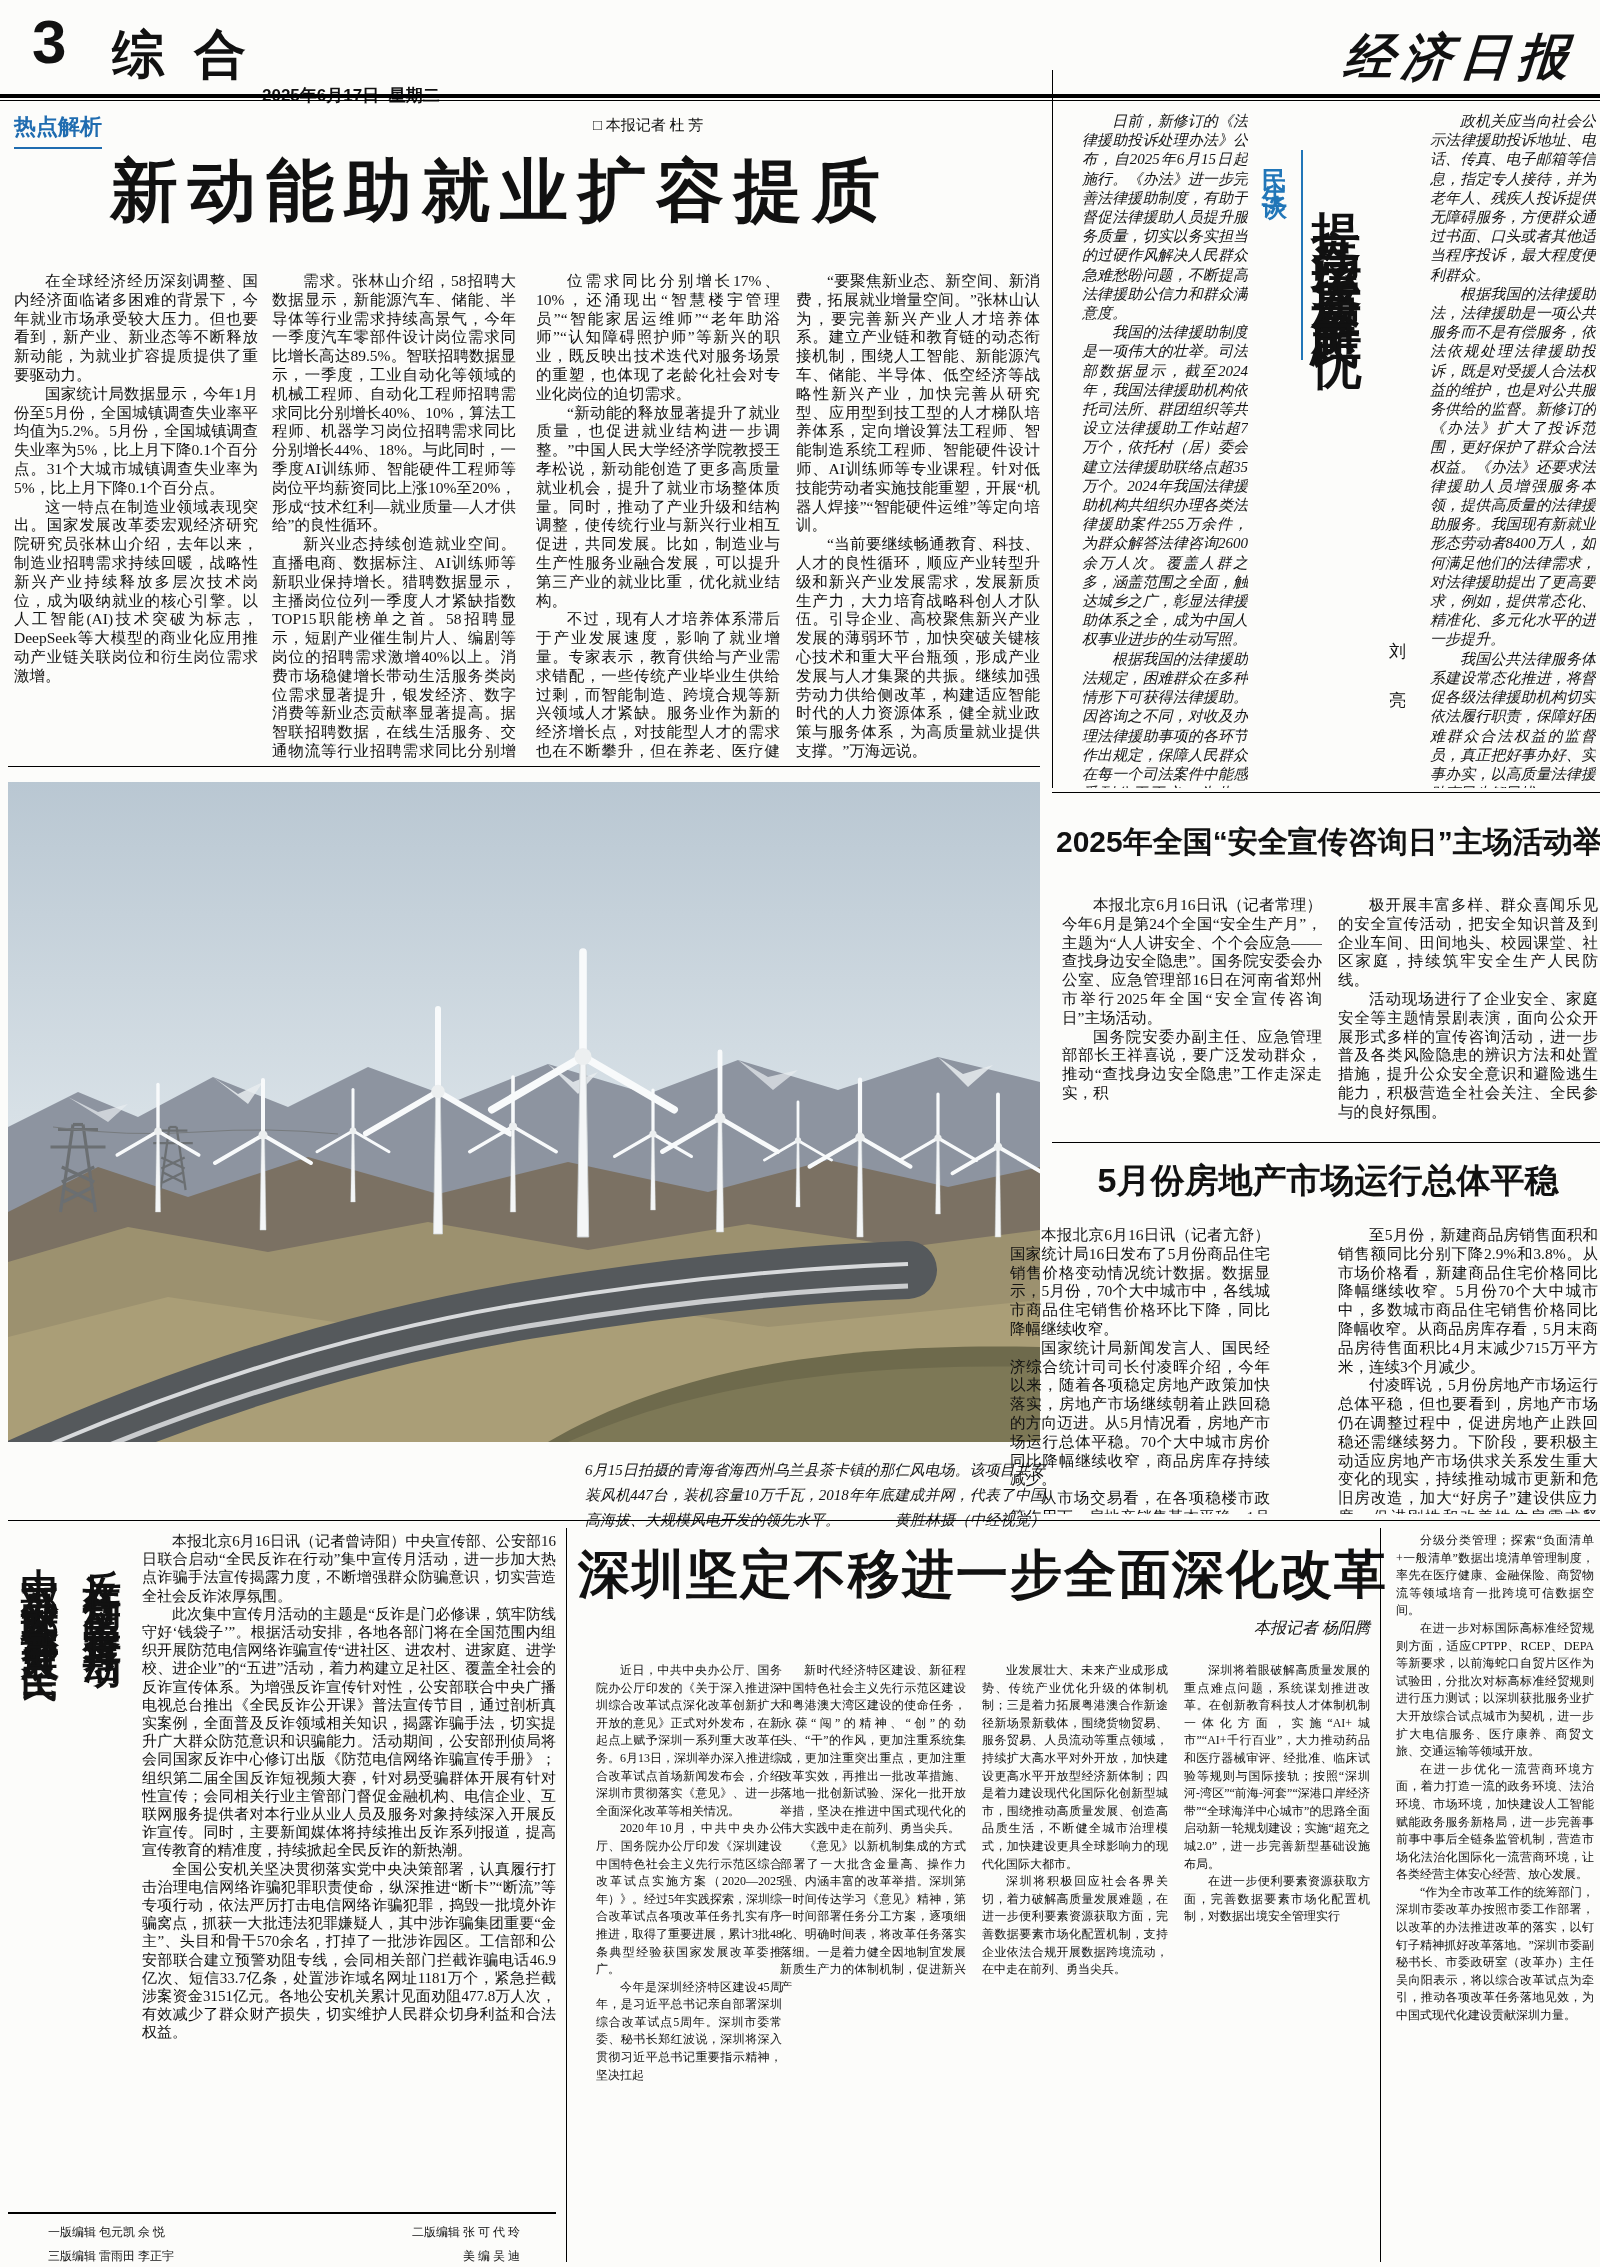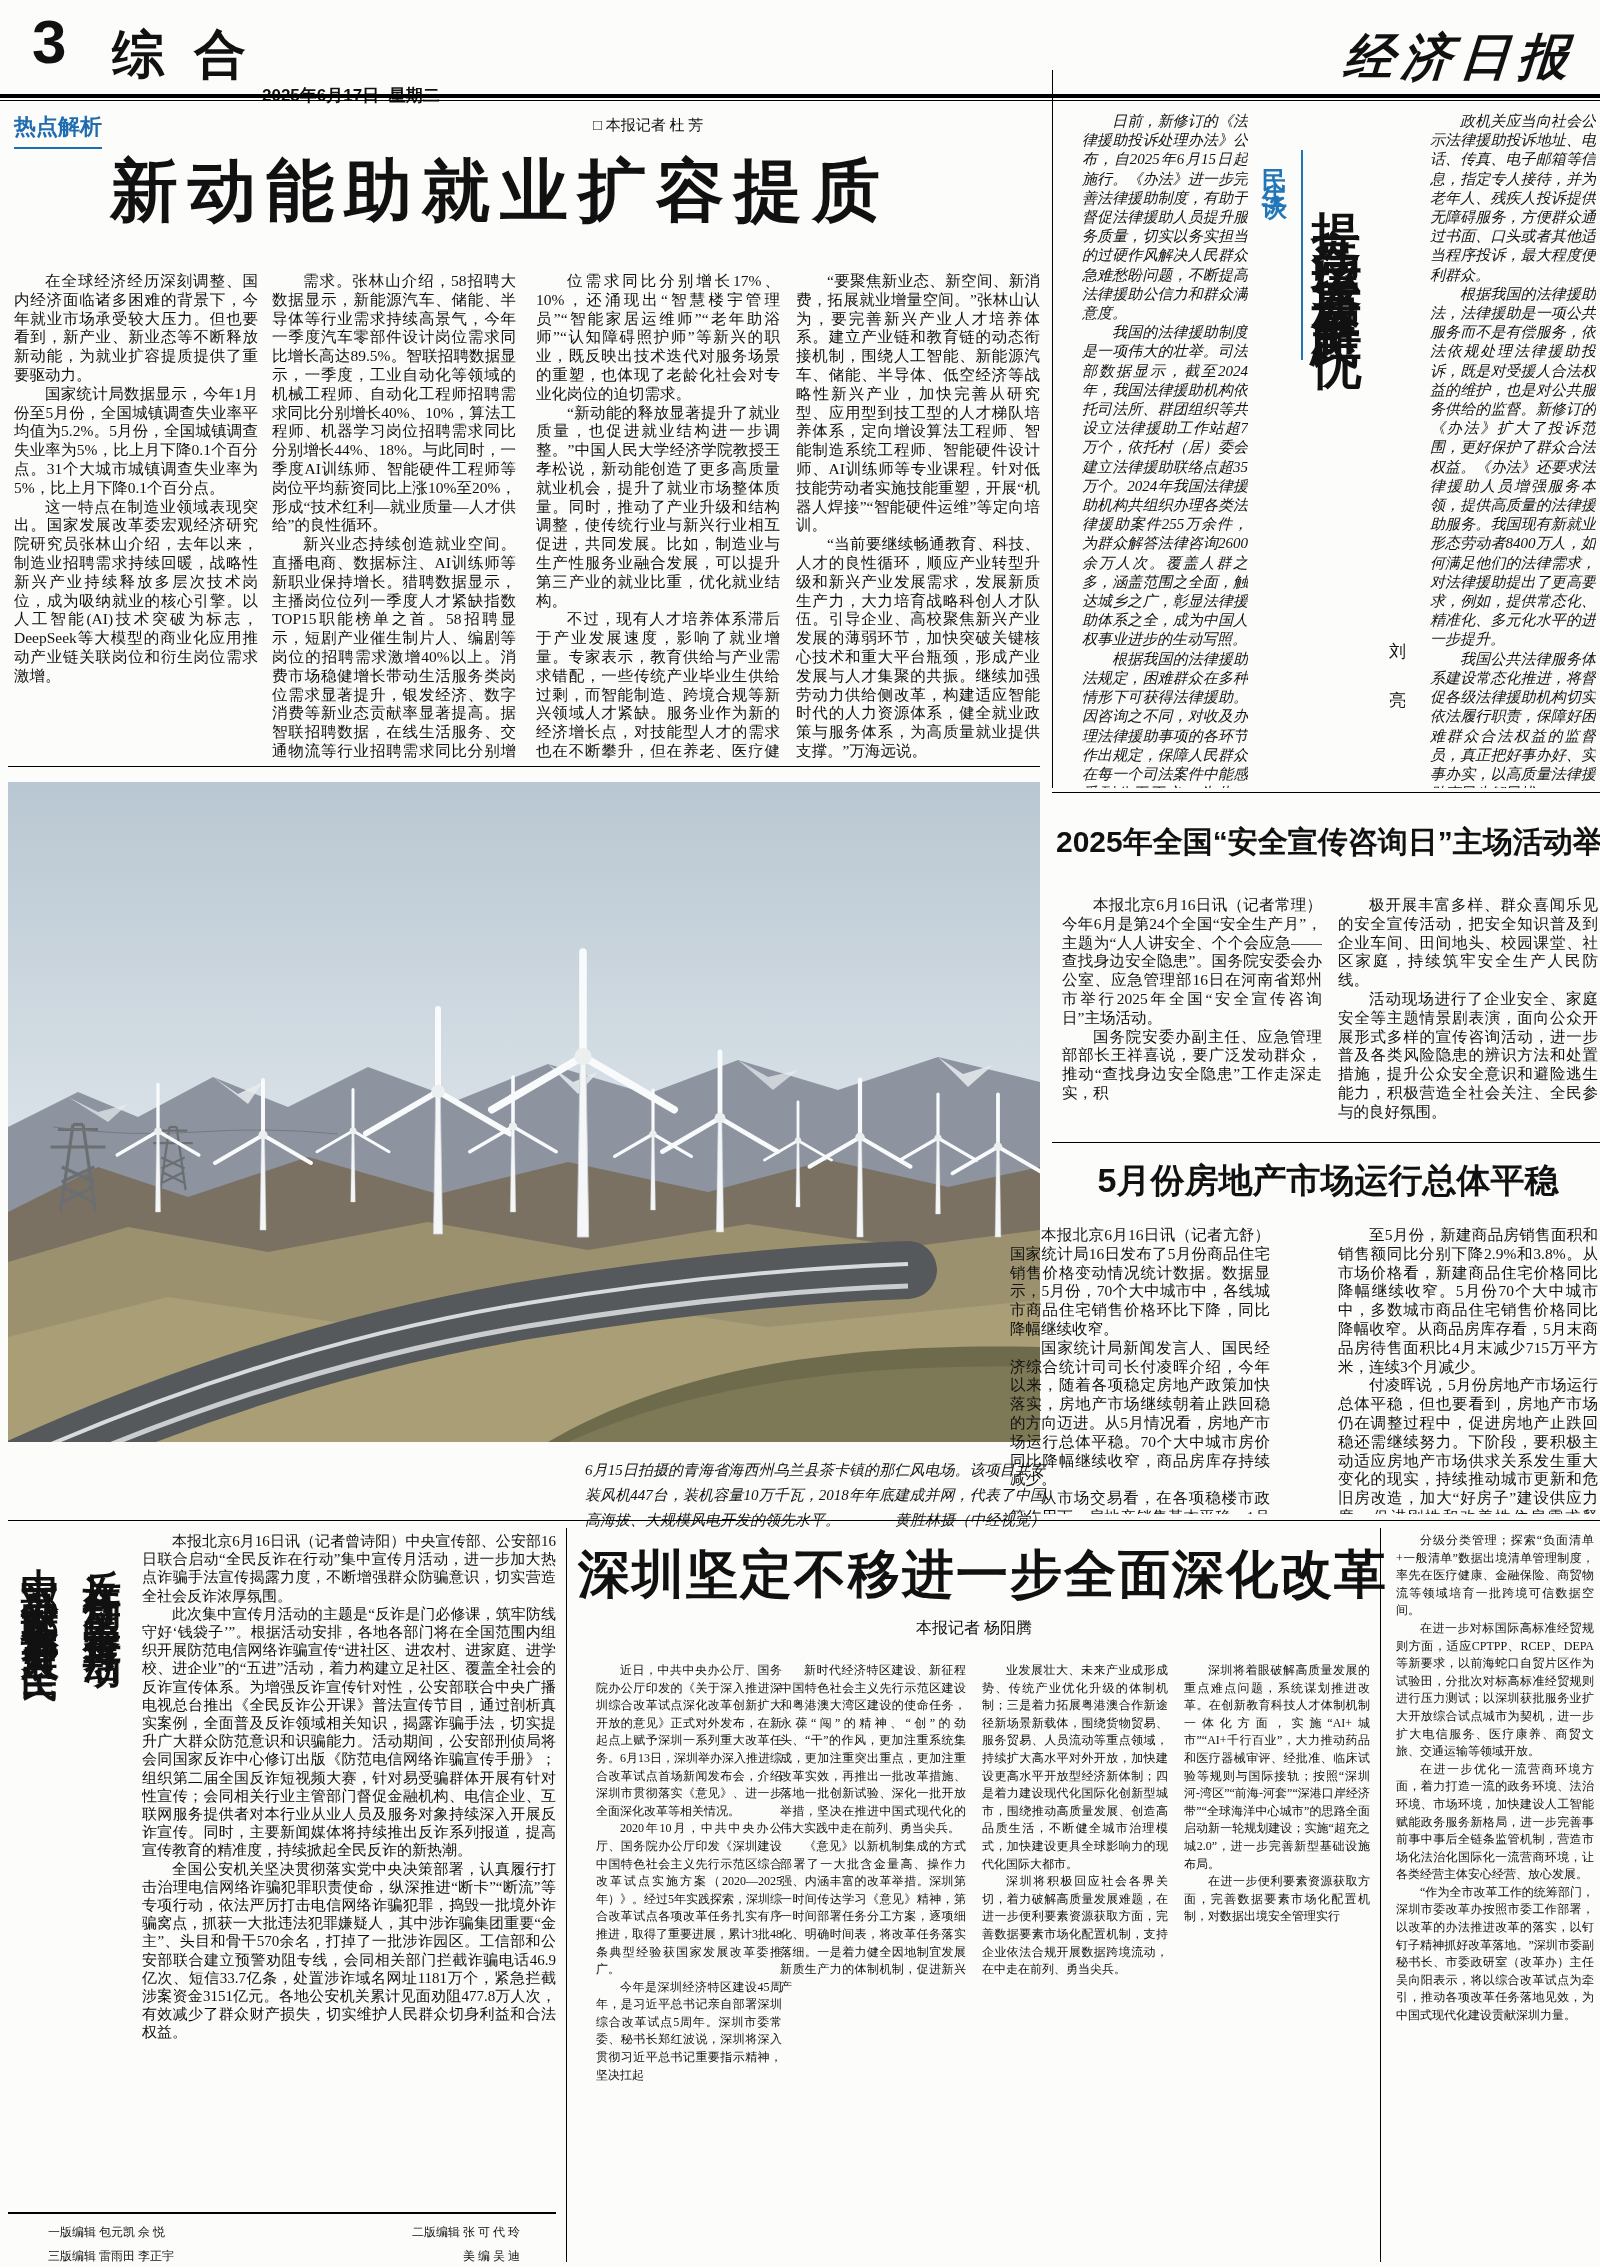--- a/index.html
+++ b/index.html
@@ -32,21 +32,21 @@
   
   .sub-hl{font-weight:900;text-align:center;white-space:nowrap;}
   
   .caption{font-size:15px;line-height:25px;text-align:justify;font-style:italic;}
   .caption .credit{float:right;}
   
   .fz-strip{writing-mode:vertical-rl;font-size:38px;font-weight:900;letter-spacing:7px;white-space:nowrap;
             font-family:"Liberation Serif","DejaVu Serif",serif;}
   
   .sz-hl{font-size:52px;font-weight:900;text-align:center;letter-spacing:2px;white-space:nowrap;}
-  .sz-byline{font-size:16px;text-align:center;}
+  .sz-byline{font-size:16px;text-align:right;font-style:italic;}
   
   .footer{font-size:12px;text-align:right;}
   .footer .row{display:flex;justify-content:space-between;padding:0 28px;line-height:24px;}
 </style>
 </head>
 <body>
 
 <div id="paper">
 
   <div class="abs hei pageno" style="left:32px;top:6px;">3</div>

